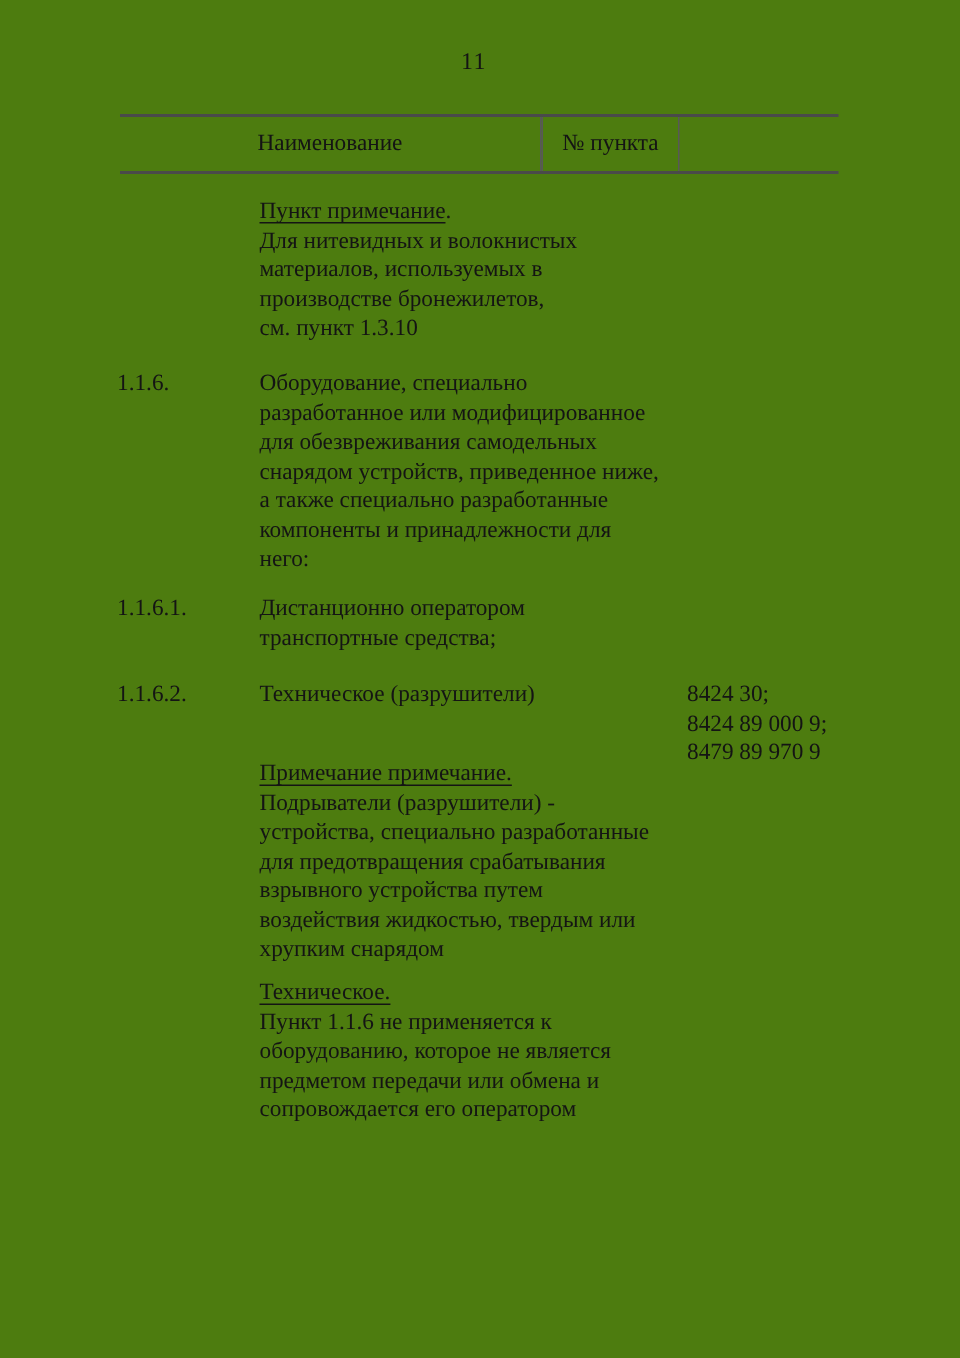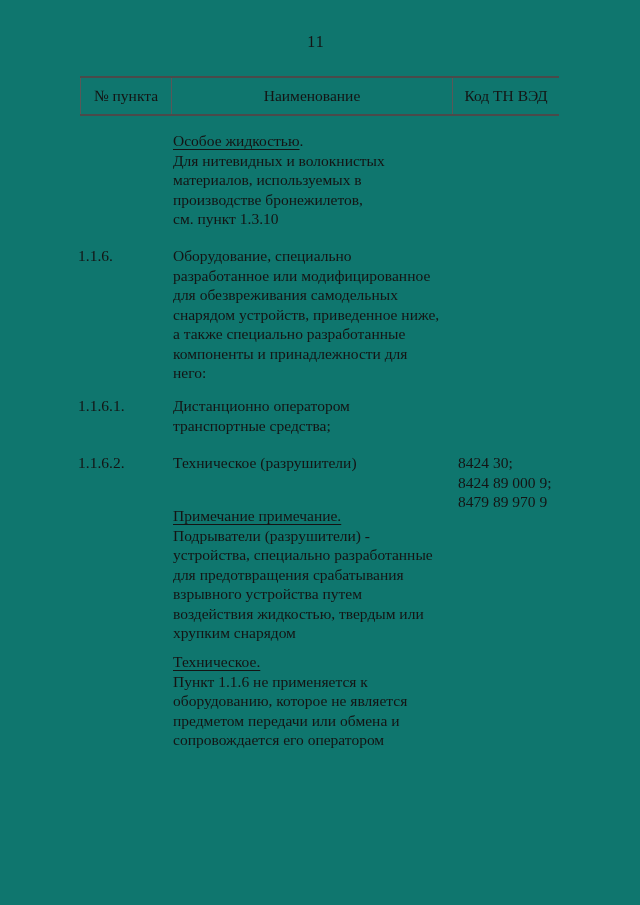--- a/index.html
+++ b/index.html
@@ -1,20 +1,20 @@
 <!DOCTYPE html>
 <html lang="ru"><head>
 <meta charset="utf-8">
 <style>
   html, body { margin: 0; padding: 0; background: #ffffff; }
   .page {
     position: relative;
     width: 640px;
     height: 905px;
-    background: #0f766e;
+    background: #4d7c0f;
     font-family: "Liberation Serif", "DejaVu Serif", serif;
     color: #141414;
     overflow: hidden;
   }
   .page-number {
     position: absolute;
     top: 33px;
     left: 0;
     width: 632px;
     text-align: center;
@@ -90,27 +90,26 @@
   .r6 { top: 652px; }
 </style>
 </head>
 <body>
 
 <div class="page">
 
   <div class="page-number">11</div>
 
   <div class="thead">
+    <div class="th th2">Наименование</div>
     <div class="th th1">№ пункта</div>
-    <div class="th th2">Наименование</div>
-    <div class="th th3">Код ТН ВЭД</div>
   </div>
 
   <div class="row r1">
-    <div class="body"><span class="heading"><span class="u">Особое жидкостью</span><span>.</span></span>
+    <div class="body"><span class="heading"><span class="u">Пункт примечание</span><span>.</span></span>
 <span>Для нитевидных и волокнистых
 материалов, используемых в
 производстве бронежилетов,
 см. пункт 1.3.10</span></div>
   </div>
 
   <div class="row r2">
     <div class="num">1.1.6.</div>
     <div class="body">Оборудование, специально
 разработанное или модифицированное

